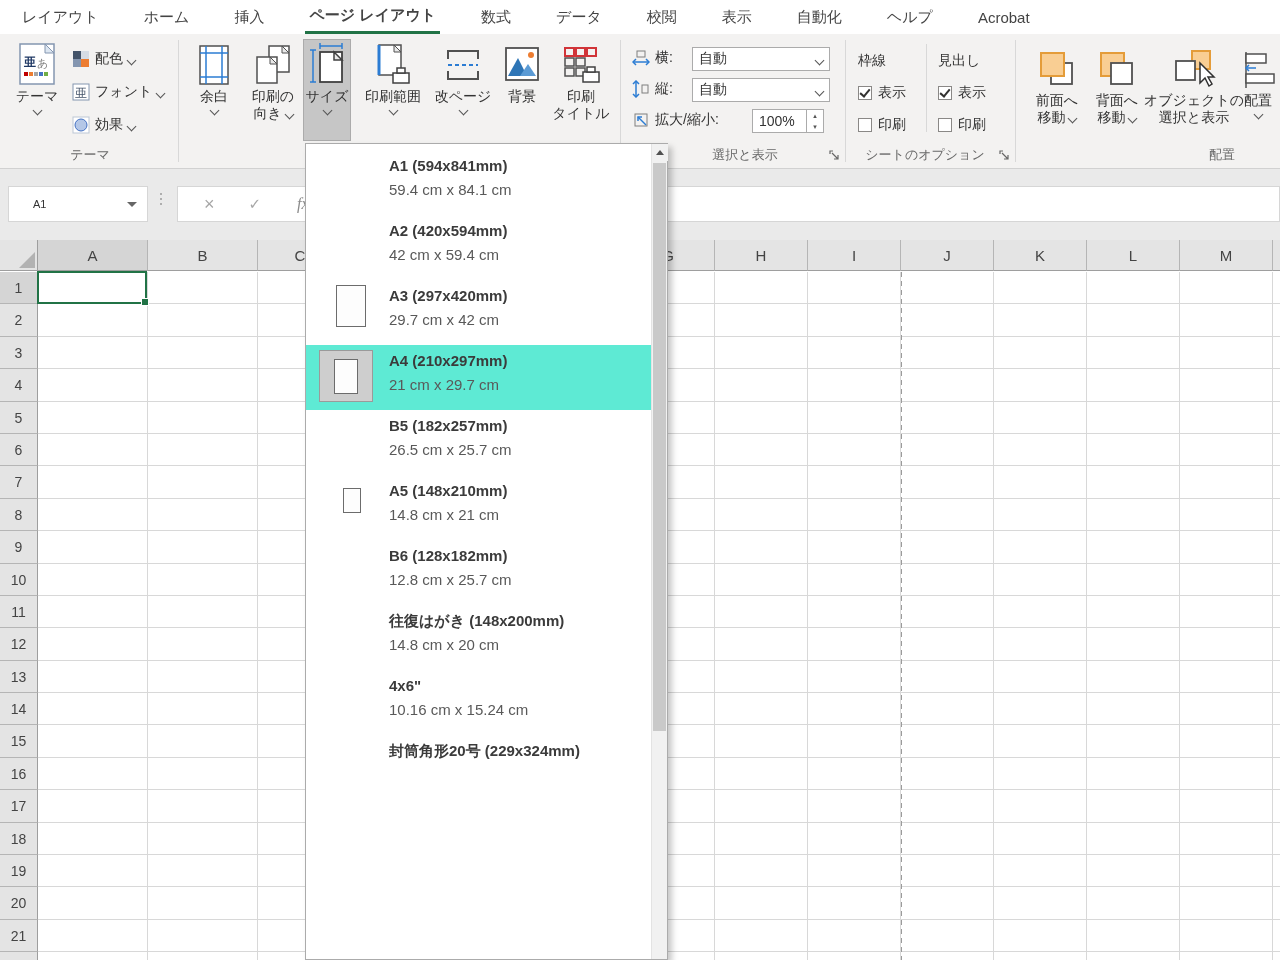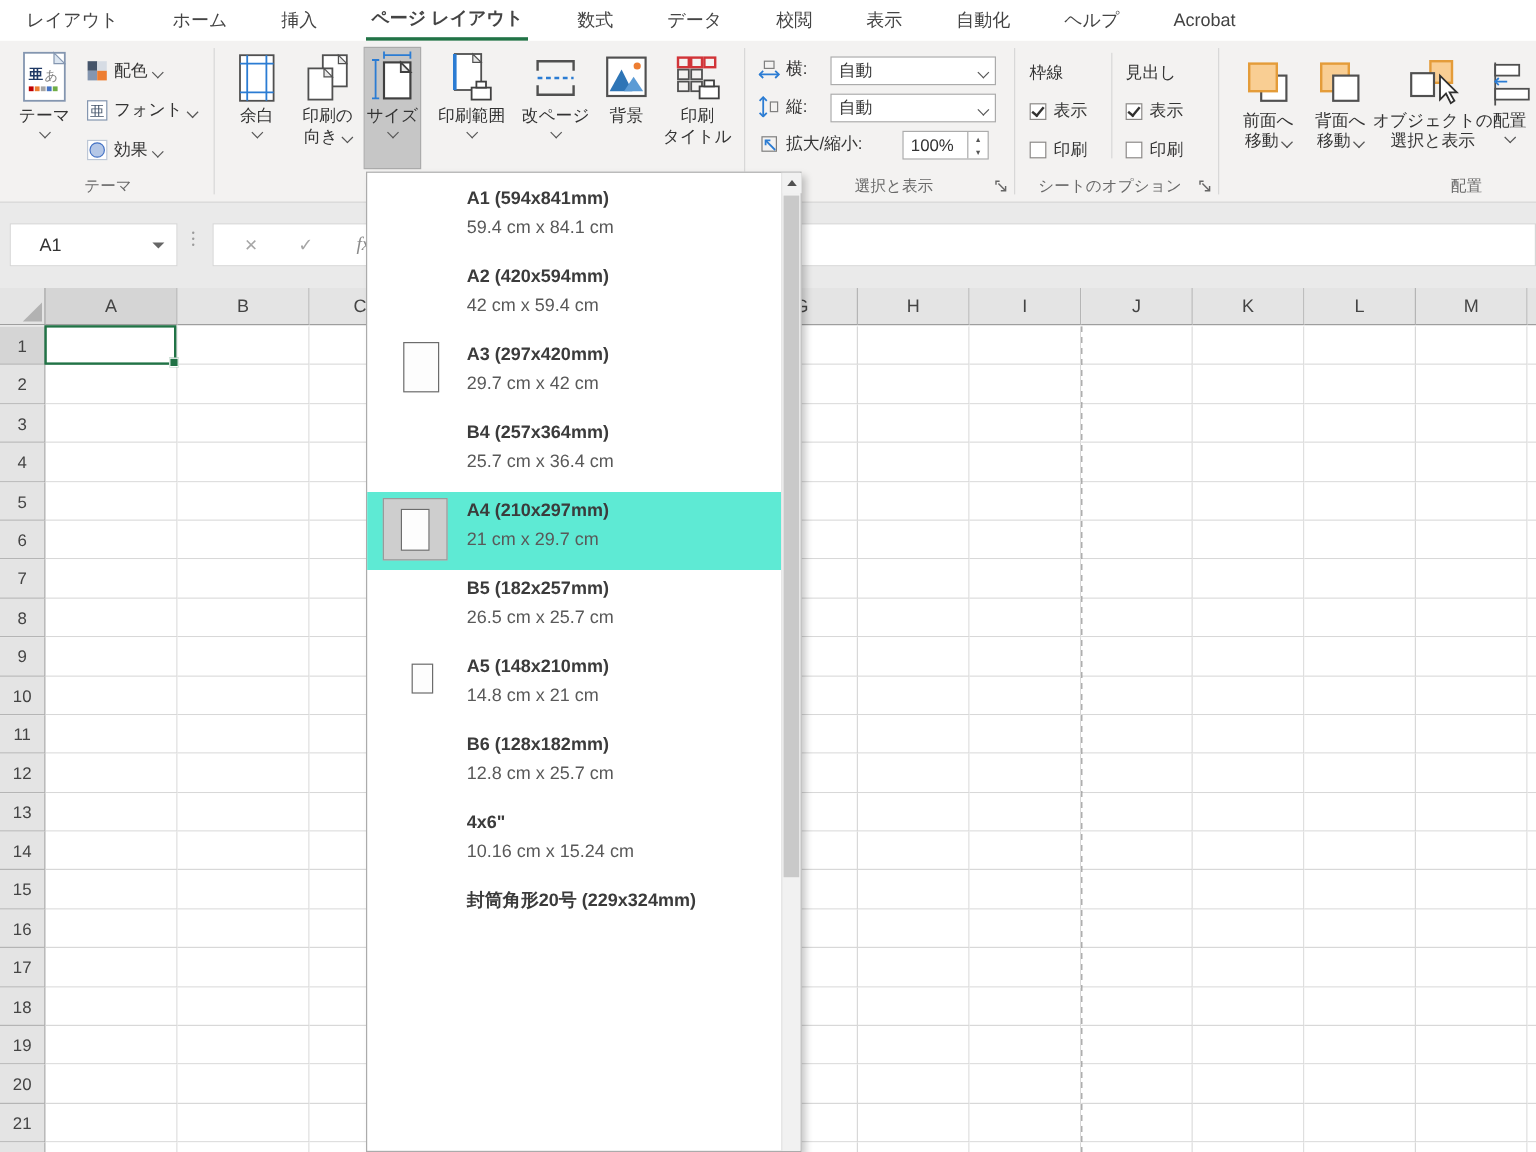--- a/index.html
+++ b/index.html
@@ -32,21 +32,21 @@
   .spin .btns div{flex:1;display:flex;align-items:center;justify-content:center;font-size:7px;color:#555}
   .cb{position:relative;display:inline-block;width:14px;height:14px;background:#fff;border:1px solid #8a8886;box-sizing:border-box}
   .cb.on::after{content:"";position:absolute;left:3px;top:0;width:4px;height:8px;
                 border-right:2px solid #323130;border-bottom:2px solid #323130;transform:rotate(40deg)}
   .cbrow{position:absolute;display:flex;align-items:center;gap:6px;font-size:14px;color:#333}
   .launcher{position:absolute;width:12px;height:12px;cursor:default}
   .coltitle{position:absolute;font-size:14px;color:#333}
   
   .fstrip{position:absolute;left:0;top:169px;width:1280px;height:71px;background:#eaeaea}
   .namebox{position:absolute;left:8px;top:17px;width:140px;height:36px;background:#fff;border:1px solid #d6d6d6;
-           box-sizing:border-box;display:flex;align-items:center;font-size:15px;color:#333;padding-left:24px}
+           box-sizing:border-box;display:flex;align-items:center;font-size:11px;color:#333;padding-left:24px}
   .namebox .tri{margin-left:auto;margin-right:10px;width:0;height:0;border-left:5px solid transparent;
                 border-right:5px solid transparent;border-top:5px solid #666}
   .dots{position:absolute;left:160px;top:24px;display:flex;flex-direction:column;gap:3px}
   .dots i{width:2px;height:2px;border-radius:50%;background:#9a9a9a}
   .fbar{position:absolute;left:177px;top:17px;width:1103px;height:36px;background:#fff;border:1px solid #d6d6d6;
         box-sizing:border-box;display:flex;align-items:center;font-size:16px;color:#a6a6a6}
   .fbar .fx{font-style:italic;font-family:"Liberation Serif",serif;color:#8b8b8b}
   
   .sheet{position:absolute;left:0;top:240px;width:1280px;height:720px;overflow:hidden;background:#fff}
   .hdrrow{position:absolute;left:0;top:0;height:32px;white-space:nowrap;font-size:15px}
@@ -447,24 +447,20 @@
       </div>
       <div class="dditem">
         <span class="t1">A2 (420x594mm)</span>
         <span class="t2">42 cm x 59.4 cm</span>
       </div>
       <div class="dditem">
         <span class="pico" style="left:30px;top:5px;width:30px;height:42px"></span>
         <span class="t1">A3 (297x420mm)</span>
         <span class="t2">29.7 cm x 42 cm</span>
       </div>
-      <div class="dditem">
-        <span class="t1">B4 (257x364mm)</span>
-        <span class="t2">25.7 cm x 36.4 cm</span>
-      </div>
       <div class="dditem sel">
         <span class="pframe">
           <span class="pico"></span>
         </span>
         <span class="t1">A4 (210x297mm)</span>
         <span class="t2">21 cm x 29.7 cm</span>
       </div>
       <div class="dditem">
         <span class="t1">B5 (182x257mm)</span>
         <span class="t2">26.5 cm x 25.7 cm</span>
@@ -472,20 +468,24 @@
       <div class="dditem">
         <span class="pico" style="left:37px;top:13px;width:18px;height:25px"></span>
         <span class="t1">A5 (148x210mm)</span>
         <span class="t2">14.8 cm x 21 cm</span>
       </div>
       <div class="dditem">
         <span class="t1">B6 (128x182mm)</span>
         <span class="t2">12.8 cm x 25.7 cm</span>
       </div>
       <div class="dditem">
+        <span class="t1">往復はがき (148x200mm)</span>
+        <span class="t2">14.8 cm x 20 cm</span>
+      </div>
+      <div class="dditem">
         <span class="t1">4x6"</span>
         <span class="t2">10.16 cm x 15.24 cm</span>
       </div>
       <div class="dditem">
         <span class="t1">封筒角形20号 (229x324mm)</span>
       </div>
     </div>
   <div class="ddscroll">
     <div class="up">
         <span class="tri"></span>

